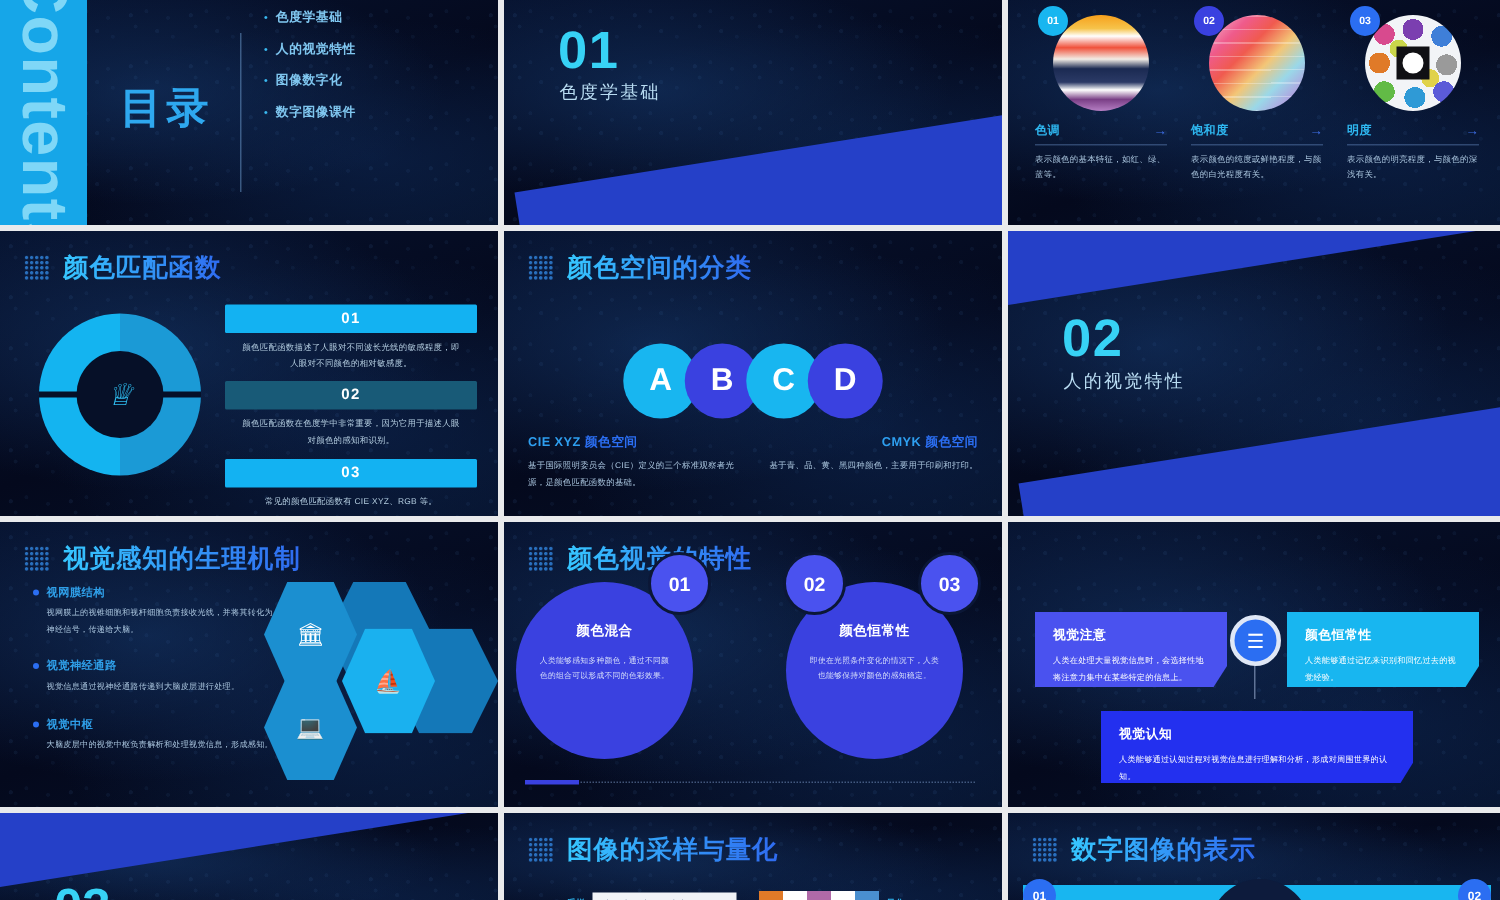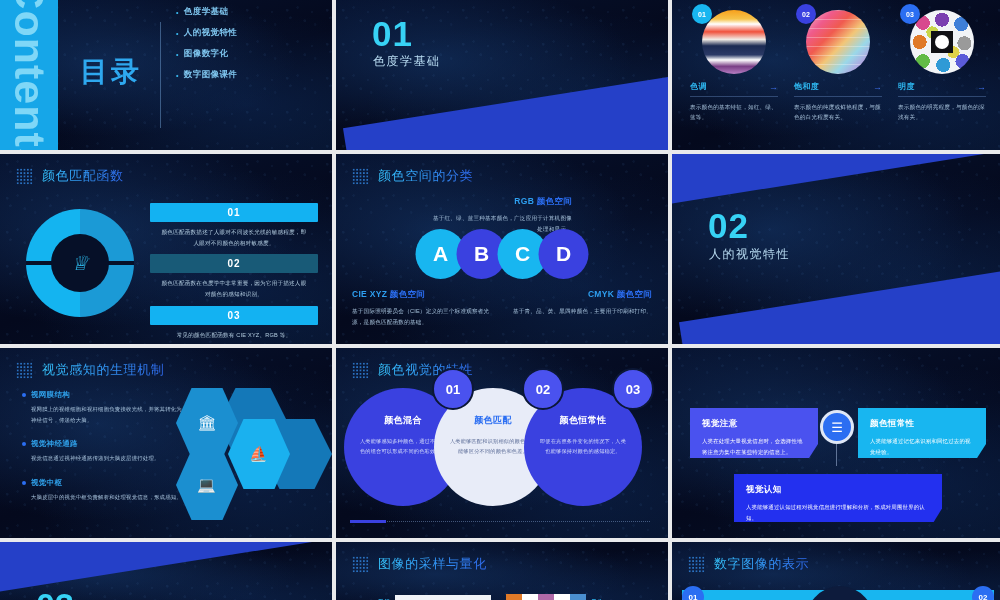--- a/index.html
+++ b/index.html
@@ -43,21 +43,21 @@
 
   
   .sl-head{position:absolute;left:16px;top:13px;display:flex;align-items:center;gap:9px;}
   .dotgrid{
     width:17px;height:17px;flex:none;
     background-image:radial-gradient(circle, #2f7fd6 0 1px, transparent 1.3px);
     background-size:3.4px 3.4px;
     opacity:.85;
   }
   .sl-title{
-    font-size:13px;font-weight:normal;letter-spacing:.6px;
+    font-size:17px;font-weight:bold;letter-spacing:.6px;
     background:linear-gradient(90deg,#36c6ff 0%,#2f6bf0 100%);
     -webkit-background-clip:text;background-clip:text;color:transparent;
     white-space:nowrap;
   }
 
   
   .s1-band{
     position:absolute;left:0;top:0;width:58px;height:100%;
     background:#16a6e8;
     display:flex;align-items:center;justify-content:center;
@@ -306,25 +306,20 @@
     </div>
   </div>
 
   <div class="slide">
     <div class="inner">
       <div class="sl-head">
           <span class="dotgrid"></span>
         <span class="sl-title">颜色空间的分类</span>
         </div>
       <div class="cs-top">
-        <div class="cs-item r">
-          <div class="cs-h"><span class="en">RGB</span>
-            <span class="cn">颜色空间</span></div>
-          <div class="cs-p">基于红、绿、蓝三种基本颜色，广泛应用于计算机图像处理和显示。</div>
-        </div>
       </div>
       <div class="cs-circles">
         <div class="csA">A</div>
         <div class="csB">B</div>
         <div class="csC">C</div>
         <div class="csD">D</div>
       </div>
       <div class="cs-bot">
         <div class="cs-item">
           <div class="cs-h"><span class="en">CIE XYZ</span>
@@ -390,24 +385,20 @@
 
   <div class="slide">
     <div class="inner">
       <div class="sl-head">
           <span class="dotgrid"></span>
         <span class="sl-title">颜色视觉的特性</span>
         </div>
       <div class="vc vc1">
         <h4>颜色混合</h4>
         <p>人类能够感知多种颜色，通过不同颜色的组合可以形成不同的色彩效果。</p>
-      </div>
-      <div class="vc vc2">
-        <h4>颜色匹配</h4>
-        <p>人类能够匹配和识别相似的颜色，并能够区分不同的颜色和色差。</p>
       </div>
       <div class="vc vc3">
         <h4>颜色恒常性</h4>
         <p>即使在光照条件变化的情况下，人类也能够保持对颜色的感知稳定。</p>
       </div>
       <div class="vbadge vb1">01</div>
       <div class="vbadge vb2">02</div>
       <div class="vbadge vb3">03</div>
       <div class="vprog">
           <i></i>

